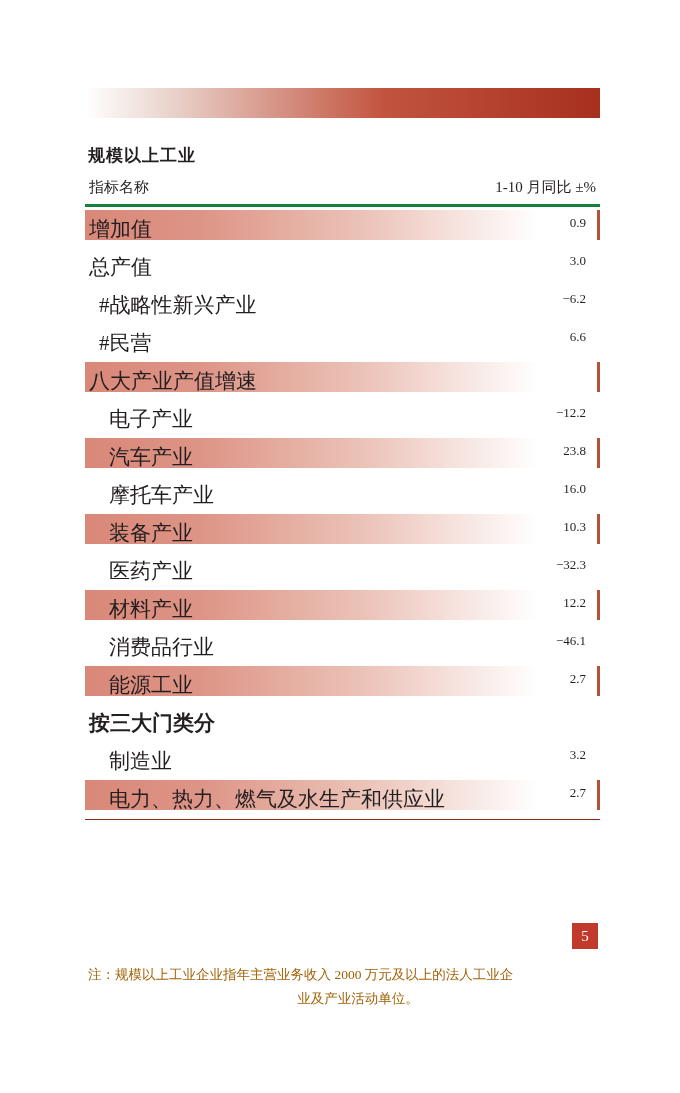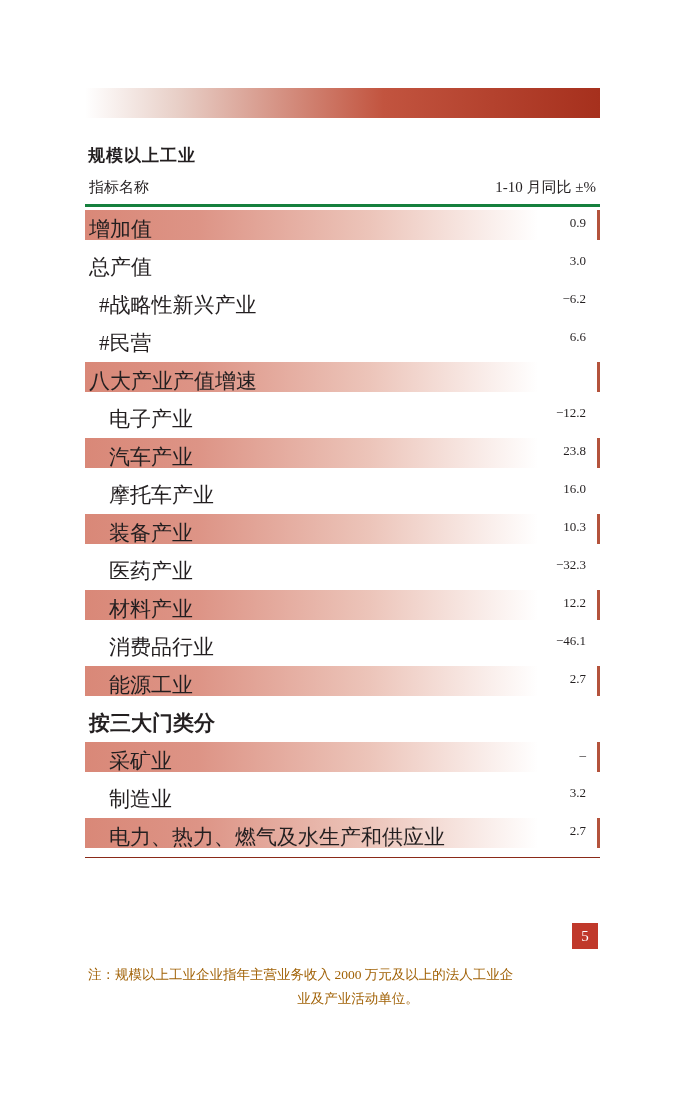--- a/index.html
+++ b/index.html
@@ -250,25 +250,20 @@
       <span class="label">能源工业</span>
       <span class="value">2.7</span>
     </div>
 
     <div class="row bold indent-0">
       <div class="bar"></div>
       <span class="label">按三大门类分</span>
       <span class="value"></span>
     </div>
 
-    <div class="row shaded indent-2">
-      <div class="bar"></div>
-      <span class="label">采矿业</span>
-      <span class="value">–</span>
-    </div>
 
     <div class="row indent-2">
       <div class="bar"></div>
       <span class="label">制造业</span>
       <span class="value">3.2</span>
     </div>
 
     <div class="row shaded indent-2">
       <div class="bar"></div>
       <span class="label">电力、热力、燃气及水生产和供应业</span>

